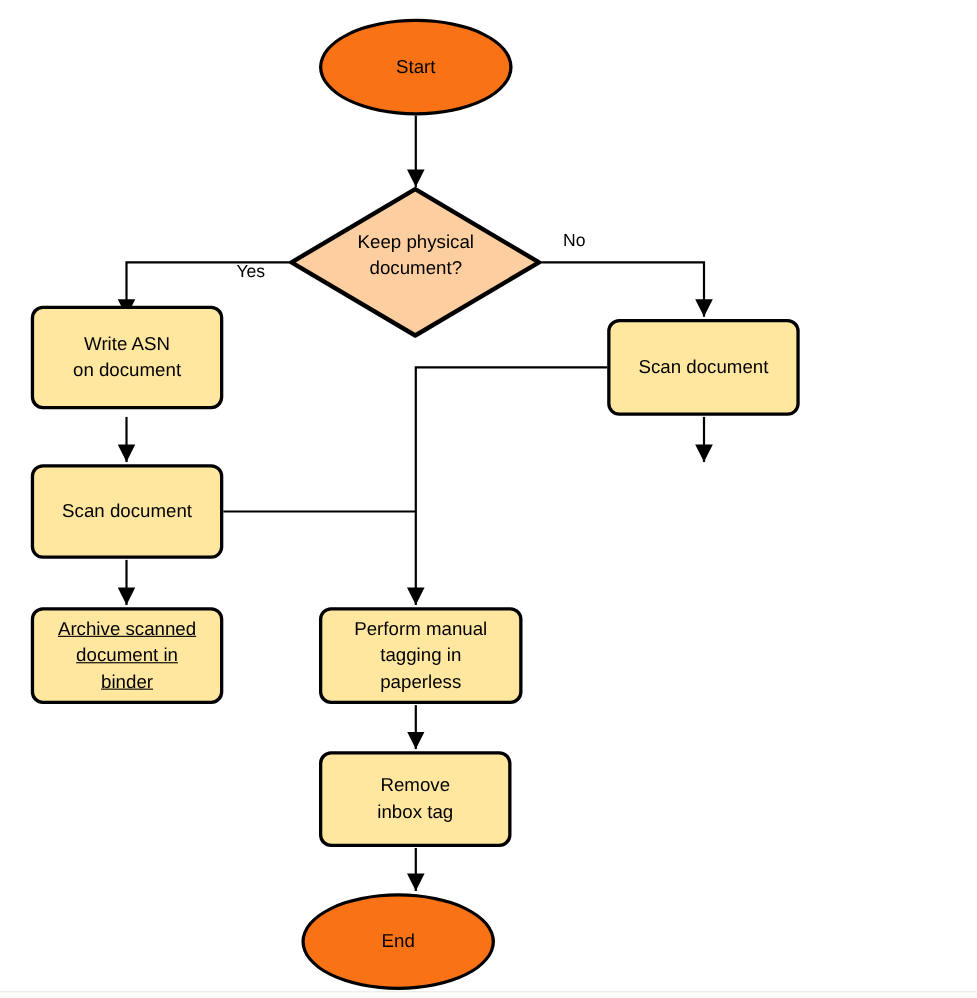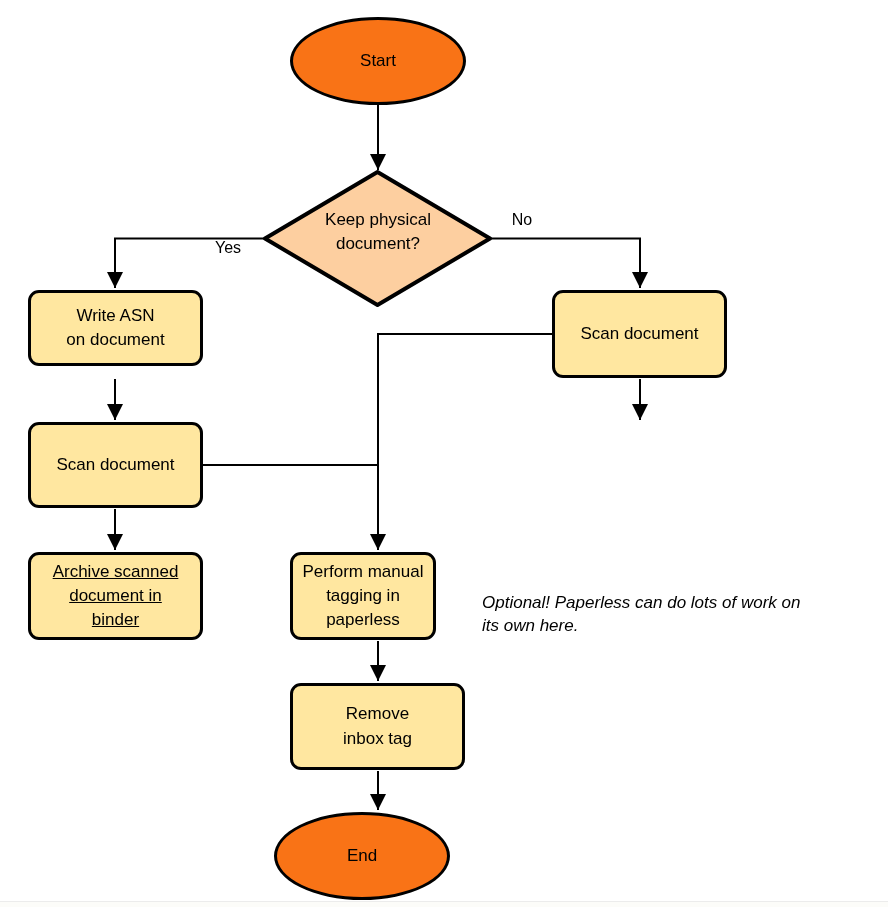--- a/index.html
+++ b/index.html
@@ -113,48 +113,46 @@
   </div>
 
   <div class="diamond-label" style="left:290px; top:208px; width:176px; height:62px;">
     <span class="node-label">Keep physical
 document?</span>
   </div>
 
   <div class="edge-label" style="left:205px; top:211px; width:46px;margin-top:28px;">Yes</div>
   <div class="edge-label" style="left:499px; top:211px; width:46px;">No</div>
 
-  <div class="node rect-node" style="left:28px; top:290px; width:175px; height:76px;">
+  <div class="node rect-node" style="left:28px; top:278px; width:175px; height:94px;">
     <span class="node-label">Write ASN
 on document</span>
   </div>
 
   <div class="node rect-node" style="left:28px; top:422px; width:175px; height:86px;">
     <span class="node-label">Scan document</span>
   </div>
 
   <div class="node rect-node" style="left:28px; top:552px; width:175px; height:88px;text-decoration:underline;">
     <span class="node-label">Archive scanned
 document in
 binder</span>
   </div>
 
   <div class="node rect-node" style="left:552px; top:290px; width:175px; height:88px;">
     <span class="node-label">Scan document</span>
   </div>
 
 
-  <div class="node rect-node" style="left:290px; top:552px; width:146px; height:88px;">
+  <div class="node rect-node" style="left:290px; top:552px; width:185px; height:88px;">
     <span class="node-label">Perform manual
 tagging in
 paperless</span>
   </div>
 
-  <div class="side-note">Optional! Paperless can do lots of work on
-its own here.</div>
 
   <div class="node rect-node" style="left:290px; top:683px; width:175px; height:87px;">
     <span class="node-label">Remove
 inbox tag</span>
   </div>
 
   <div class="node ellipse-node" style="left:274px; top:812px; width:176px; height:88px;">
     <span class="node-label">End</span>
   </div>
 

